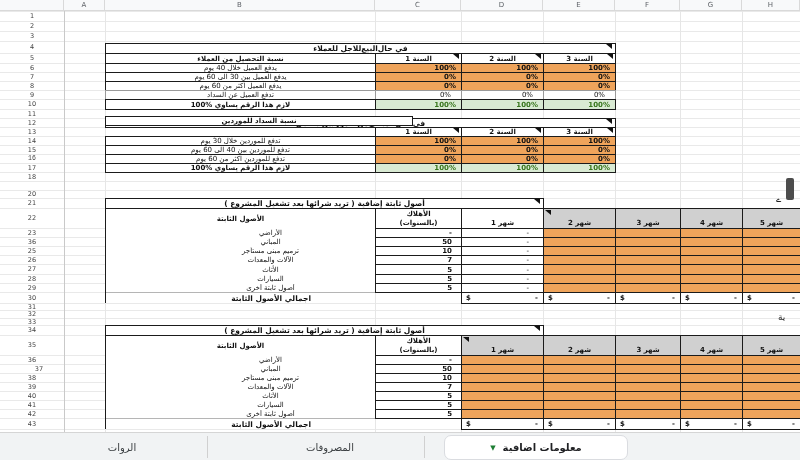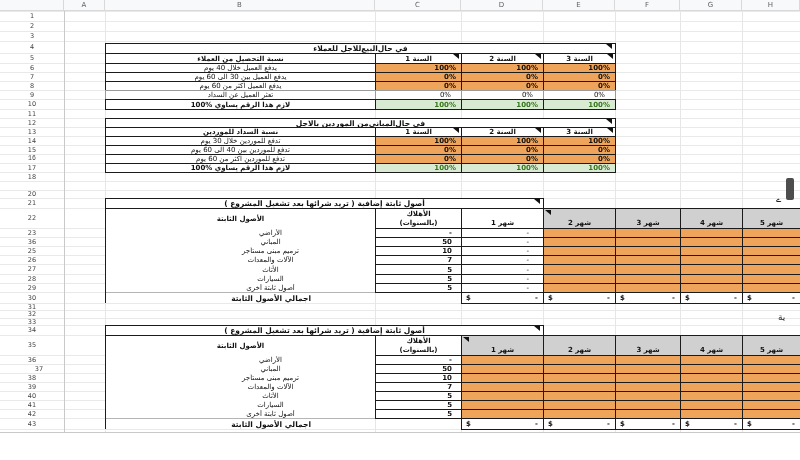--- a/index.html
+++ b/index.html
@@ -178,35 +178,35 @@
       <div class="c right bold orange" style="left: 461px; top: 63px; width: 83px; height: 10px; padding-right: 5px;">100%</div>
       <div class="c right bold orange" style="left: 543px; top: 63px; width: 73px; height: 10px; padding-right: 5px;">100%</div>
       <div class="c center" style="left: 105px; top: 72px; width: 271px; height: 10px;">يدفع العميل بين 30 الى 60 يوم</div>
       <div class="c right bold orange" style="left: 375px; top: 72px; width: 87px; height: 10px; padding-right: 5px;">0%</div>
       <div class="c right bold orange" style="left: 461px; top: 72px; width: 83px; height: 10px; padding-right: 5px;">0%</div>
       <div class="c right bold orange" style="left: 543px; top: 72px; width: 73px; height: 10px; padding-right: 5px;">0%</div>
       <div class="c center" style="left: 105px; top: 81px; width: 271px; height: 10px;">يدفع العميل اكثر من 60 يوم</div>
       <div class="c right bold orange" style="left: 375px; top: 81px; width: 87px; height: 10px; padding-right: 5px;">0%</div>
       <div class="c right bold orange" style="left: 461px; top: 81px; width: 83px; height: 10px; padding-right: 5px;">0%</div>
       <div class="c right bold orange" style="left: 543px; top: 81px; width: 73px; height: 10px; padding-right: 5px;">0%</div>
-      <div class="c center faintborder" style="left: 105px; top: 90px; width: 271px; height: 10px;">تعثر العميل عن السداد</div>
+      <div class="c center faintborder" style="left: 105px; top: 90px; width: 271px; height: 10px;">تدفع العميل عن السداد</div>
       <div class="c right faintborder" style="left: 375px; top: 90px; width: 87px; height: 10px; padding-right: 10px;">0%</div>
       <div class="c right faintborder" style="left: 461px; top: 90px; width: 83px; height: 10px; padding-right: 10px;">0%</div>
       <div class="c right faintborder" style="left: 543px; top: 90px; width: 73px; height: 10px; padding-right: 10px;">0%</div>
       <div class="c center bold" style="left: 105px; top: 99px; width: 271px; height: 11px;">لازم هذا الرقم يساوي %100</div>
       <div class="c right bold green" style="left: 375px; top: 99px; width: 87px; height: 11px; padding-right: 5px;">100%</div>
       <div class="c right bold green" style="left: 461px; top: 99px; width: 83px; height: 11px; padding-right: 5px;">100%</div>
       <div class="c right bold green" style="left: 543px; top: 99px; width: 73px; height: 11px; padding-right: 5px;">100%</div>
       <div class="c center bold" style="left: 105px; top: 118px; width: 511px; height: 10px; font-size: 7.5px;">
         <span>في حال </span>
         <span>المباني</span>
         <span> من الموردين بالاجل</span>
       </div>
       <div class="wedge" style="left: 606px; top: 119px;"></div>
-      <div class="c center bold" style="left: 105px; top: 127px; width: 271px; height: 10px;">نسبة السداد للموردين</div>
+      <div class="c center bold" style="left: 105px; top: 116px; width: 308px; height: 10px;">نسبة السداد للموردين</div>
       <div class="c center bold" style="left: 375px; top: 127px; width: 87px; height: 10px;">السنة 1</div>
       <div class="wedge" style="left: 453px; top: 128px;"></div>
       <div class="c center bold" style="left: 461px; top: 127px; width: 83px; height: 10px;">السنة 2</div>
       <div class="wedge" style="left: 535px; top: 128px;"></div>
       <div class="c center bold" style="left: 543px; top: 127px; width: 73px; height: 10px;">السنة 3</div>
       <div class="wedge" style="left: 607px; top: 128px;"></div>
       <div class="c center" style="left: 105px; top: 136px; width: 271px; height: 10px;">تدفع للموردين خلال 30 يوم</div>
       <div class="c right bold orange" style="left: 375px; top: 136px; width: 87px; height: 10px; padding-right: 5px;">100%</div>
       <div class="c right bold orange" style="left: 461px; top: 136px; width: 83px; height: 10px; padding-right: 5px;">100%</div>
       <div class="c right bold orange" style="left: 543px; top: 136px; width: 73px; height: 10px; padding-right: 5px;">100%</div>
@@ -391,13 +391,25 @@
       <div class="dollar" style="left: 742px; top: 418px; width: 59px; height: 12px;">
         <span>$</span>
         <span>-</span>
       </div>
     </div>
 
   <div class="scrollthumb"></div>
   <div class="frag" style="left:776px;top:194px;">ے</div>
   <div class="frag" style="left:778px;top:312px;">ية</div>
 
+  <div class="tabbar">
+
+    <div class="tabdiv" style="left:207px"></div>
+    <div class="tabdiv" style="left:424px"></div>
+    <div class="tab-label" style="left:122px">الروات</div>
+    <div class="tab-label" style="left:330px">المصروفات</div>
+    <div class="tab-active">
+      <span class="arrow">▼</span>
+      <span class="lbl">معلومات اضافية</span>
+    </div>
+
+  </div>
 </div>
 
 </body></html>

